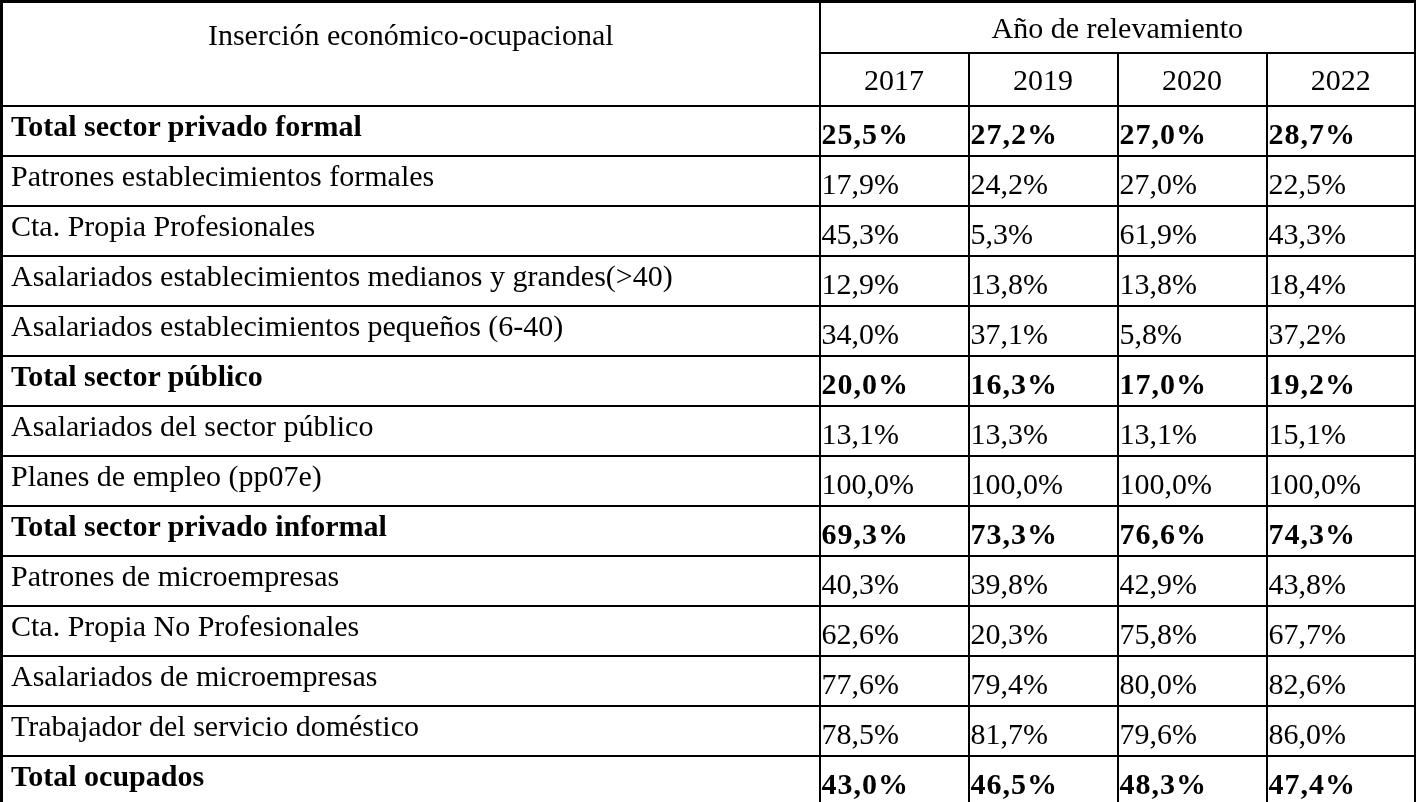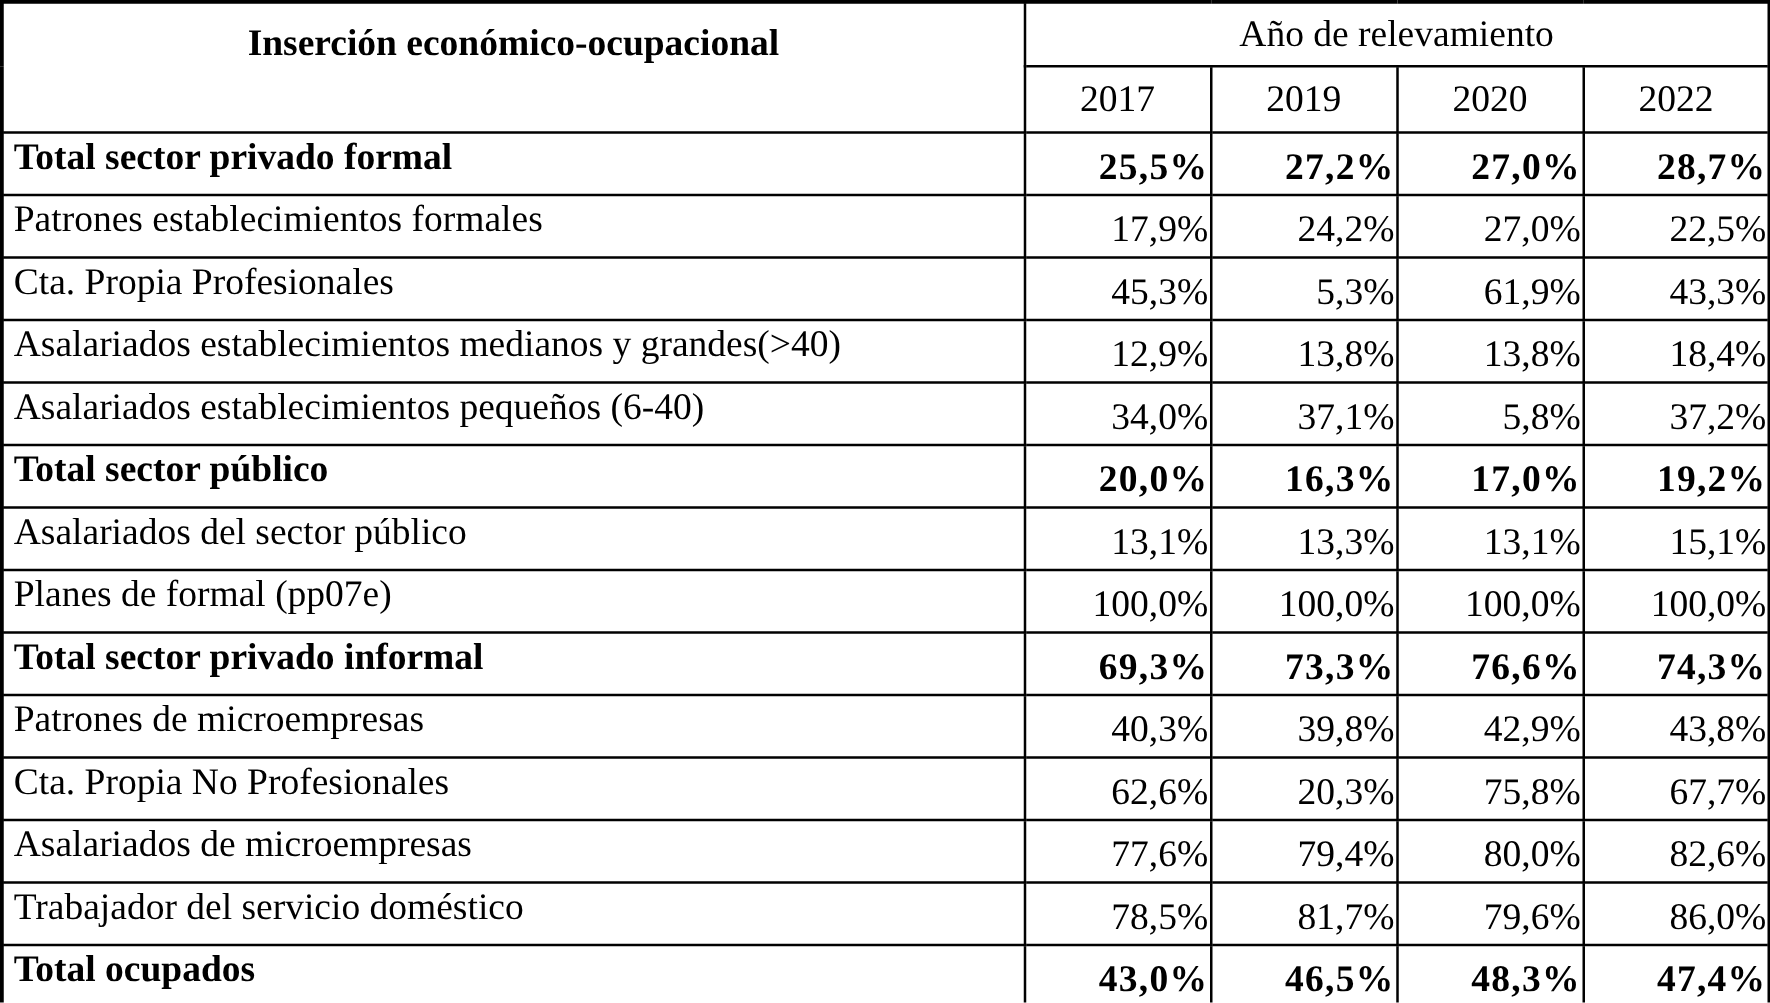--- a/index.html
+++ b/index.html
@@ -25,21 +25,21 @@
   table.main, table.main th, table.main td {
     border: 2px solid #000000;
   }
   table.main {
     border-width: 3px;
   }
   col.c-label  { width: 818px; }
   col.c-year   { width: 149px; }
 
   th.cat-header {
-    font-weight: bold;
+    font-weight: normal;
     text-align: center;
     vertical-align: middle;
     padding-bottom: 40px;
   }
   th.group-header {
     font-weight: normal;
     text-align: center;
     vertical-align: middle;
     height: 47px;
   }
@@ -50,21 +50,21 @@
   }
   tbody tr { height: 50px; }
   td.label {
     text-align: left;
     vertical-align: top;
     padding: 2px 6px 0 8px;
     white-space: nowrap;
     overflow: hidden;
   }
   td.value {
-    text-align: right;
+    text-align: left;
     vertical-align: bottom;
     padding-bottom: 4px;
   }
   tr.total-row td {
     font-weight: bold;
   }
   tr.total-row td.value {
     letter-spacing: 1px;
   }
 </style>
@@ -136,21 +136,21 @@
           <td class="value">19,2%</td>
         </tr>
         <tr>
     <td class="label">Asalariados del sector público</td>
   <td class="value">13,1%</td>
           <td class="value">13,3%</td>
           <td class="value">13,1%</td>
           <td class="value">15,1%</td>
         </tr>
         <tr>
-    <td class="label">Planes de formal (pp07e)</td>
+    <td class="label">Planes de empleo (pp07e)</td>
   <td class="value">100,0%</td>
           <td class="value">100,0%</td>
           <td class="value">100,0%</td>
           <td class="value">100,0%</td>
         </tr>
         <tr class="total-row">
     <td class="label">Total sector privado informal</td>
   <td class="value">69,3%</td>
           <td class="value">73,3%</td>
           <td class="value">76,6%</td>

